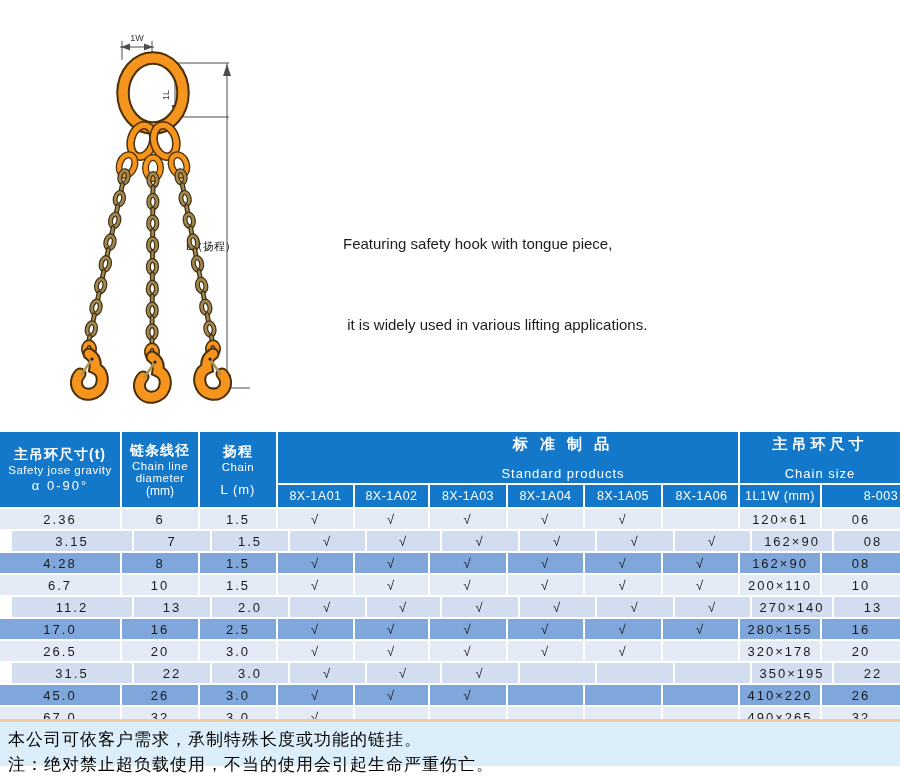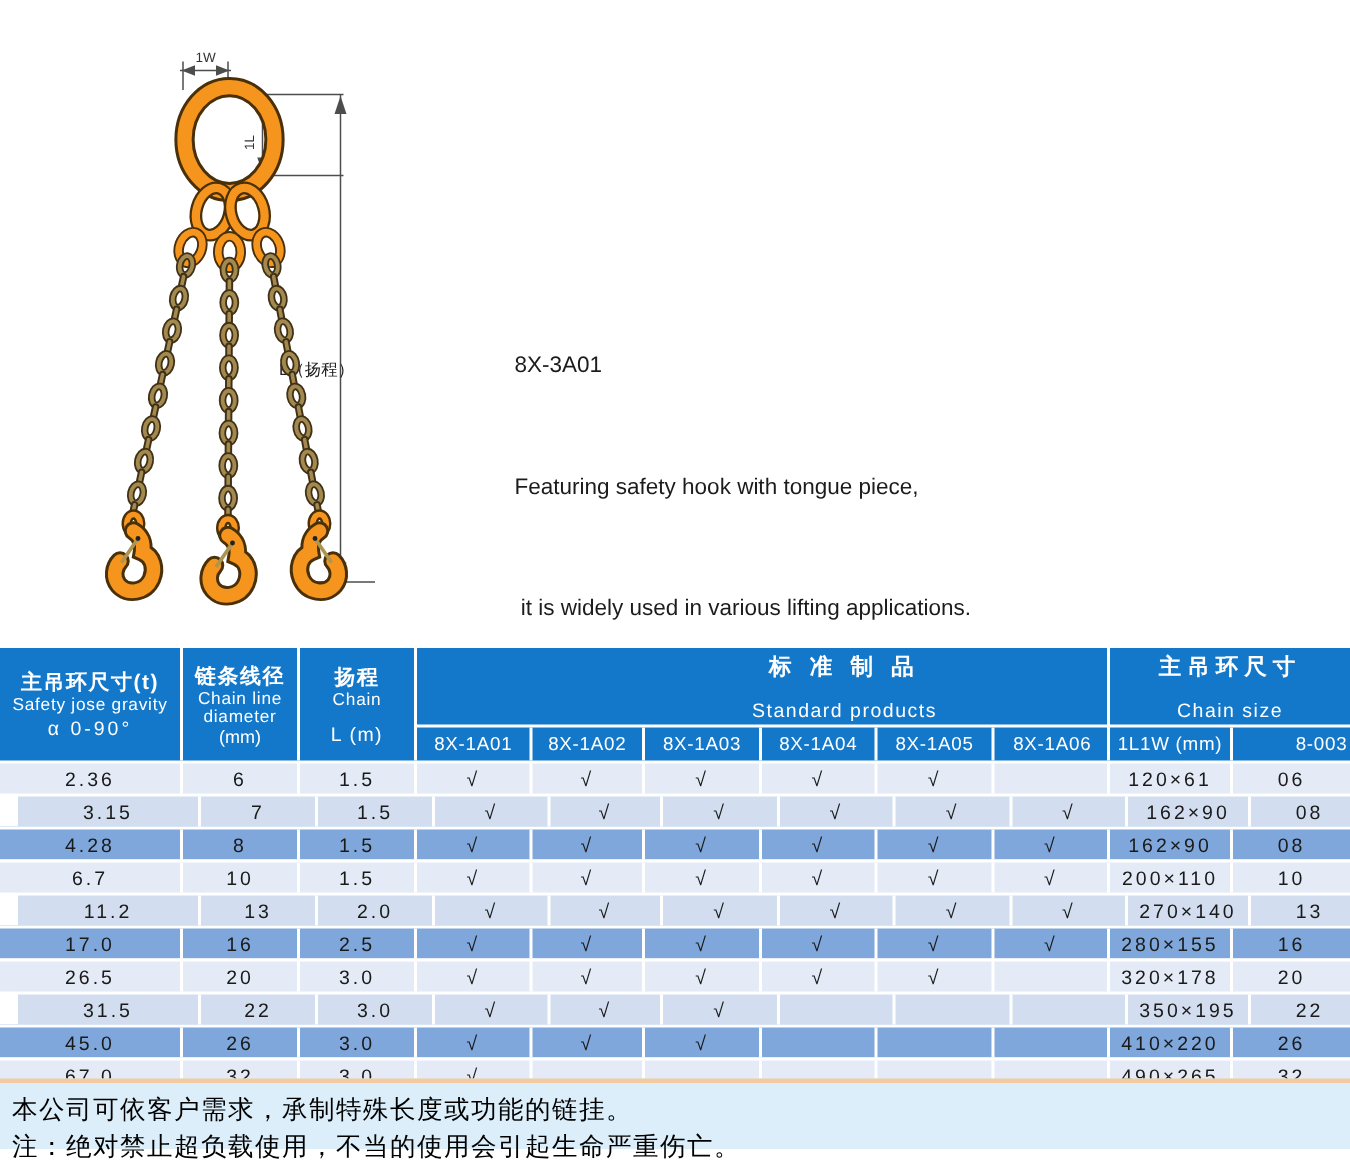--- a/index.html
+++ b/index.html
@@ -224,21 +224,20 @@
       <ellipse cx="0" cy="5" rx="4.5" ry="6" fill="none" stroke="#f5951e" stroke-width="3.8"></ellipse>
       <path d="M 0,10 C 5,13 7,18 6,24 C 13,27 15,35 12,42 C 8,51 -4,53 -10,46 C -14,41 -13,34 -9,30" fill="none" stroke="#4a3008" stroke-width="13" stroke-linecap="round"></path>
       <path d="M 0,10 C 5,13 7,18 6,24 C 13,27 15,35 12,42 C 8,51 -4,53 -10,46 C -14,41 -13,34 -9,30" fill="none" stroke="#f5951e" stroke-width="9" stroke-linecap="round"></path>
       <line x1="3" y1="15" x2="-8" y2="31" stroke="#ac9552" stroke-width="2.5"></line>
       <circle cx="3" cy="15" r="1.6" fill="#222"></circle>
     </g>
   </g>
 </svg>
 
 <div class="desc">
-  <div>8X-3A01</div>
   <div>Featuring safety hook with tongue piece,</div>
   <div> it is widely used in various lifting applications.</div>
 </div>
 
 <div class="spec-table">
   <div class="thead">
     <div class="hcell">
       <div class="zh">主吊环尺寸(t)</div>
       <div class="en">Safety jose gravity</div>
       <div class="angle">α 0-90°</div>

